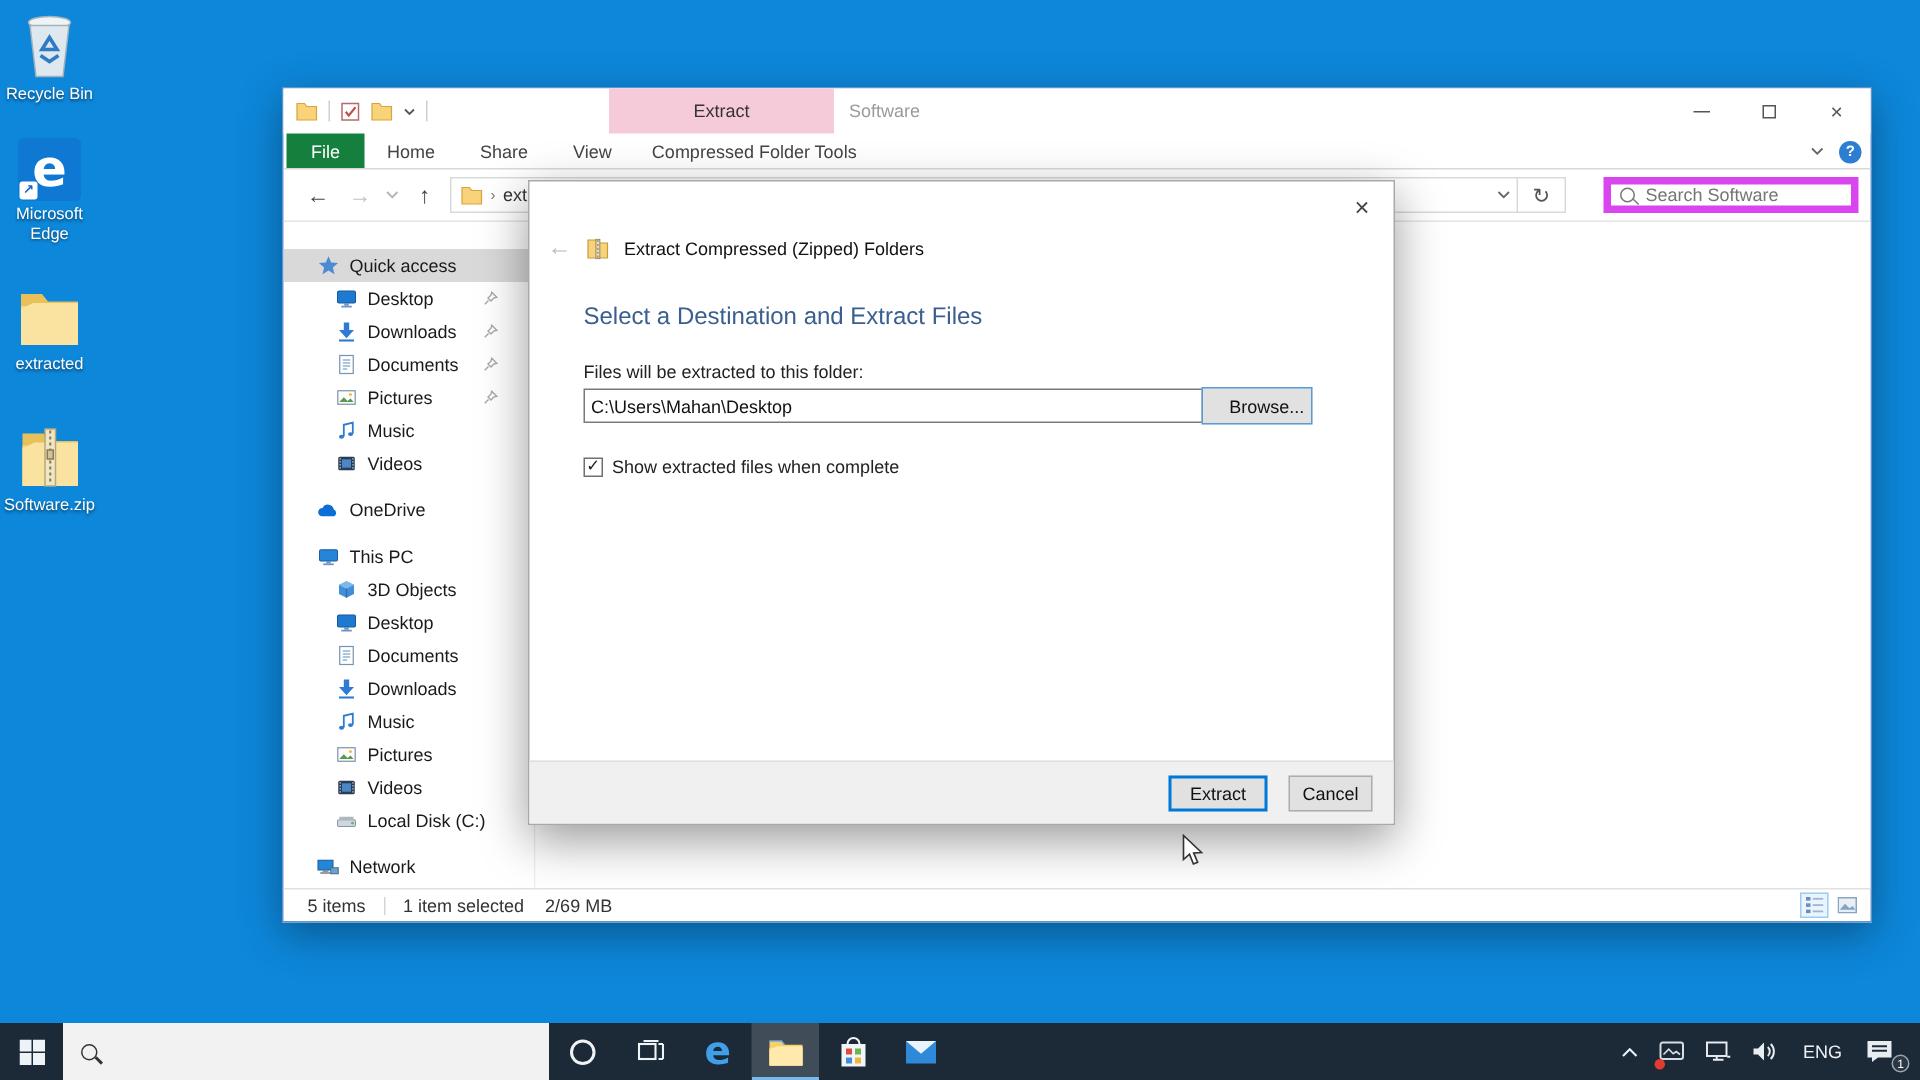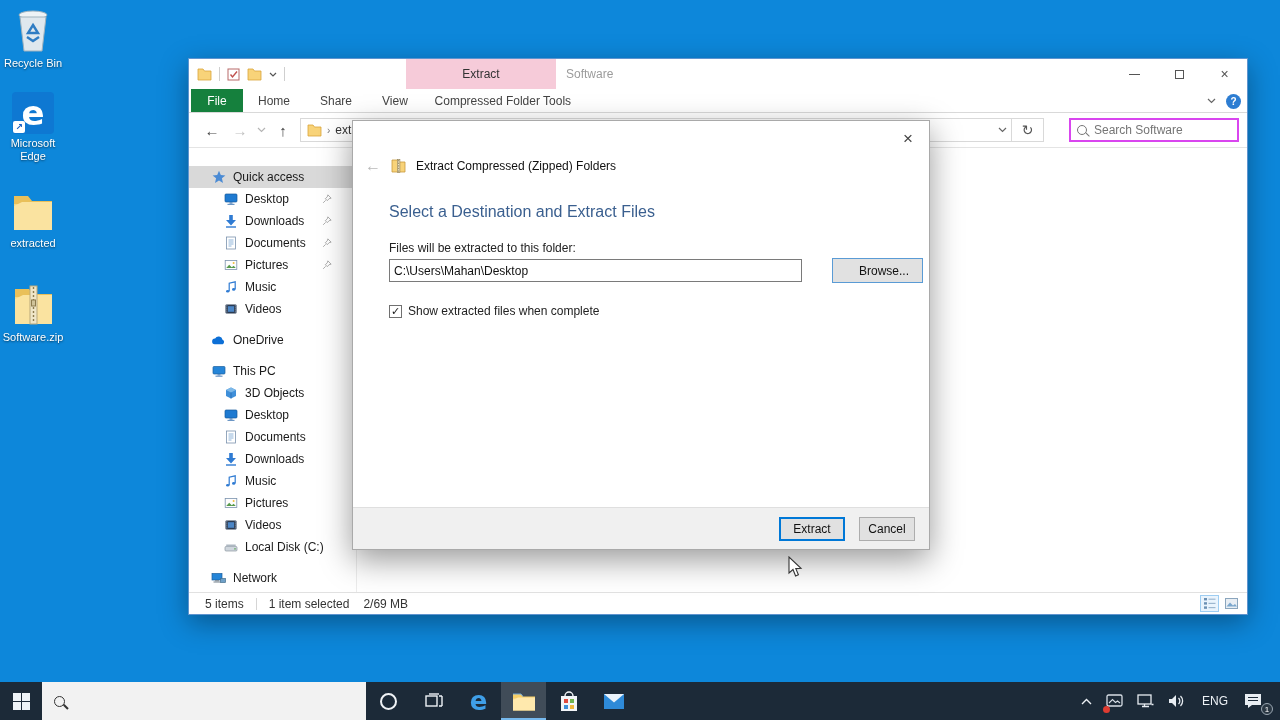--- a/index.html
+++ b/index.html
@@ -37,21 +37,21 @@
   .helpdot { width:15px; height:15px; border-radius:50%; background:#2d7dd2; color:#fff; font:bold 10px "Liberation Sans",sans-serif;
              display:flex; align-items:center; justify-content:center; }
 
   .addrrow { height:35px; border-bottom:1px solid #e4e4e4; display:flex; align-items:center; padding:0 8px 0 12px; gap:6px; flex:0 0 auto; }
   .navbtn { color:#444; font-size:15px; width:22px; text-align:center; }
   .navbtn.dis { color:#c0c0c0; }
   .addrbox { height:24px; flex:0 0 auto; width:712px; border:1px solid #d9d9d9; display:flex; align-items:center; padding:0 4px 0 6px; gap:5px; font-size:12px; color:#333; position:relative; }
   .addrbox .crumb-sep { color:#777; font-size:10px; }
   .addr-chev { margin-left:auto; }
   .refreshbtn { height:24px; width:32px; border:1px solid #d9d9d9; border-left:none; display:flex; align-items:center; justify-content:center; color:#555; font-size:14px; }
-  .searchbox { height:24px; width:170px; margin-left:auto; border:2px solid #d946ef; display:flex; align-items:center; padding:0 6px; gap:7px; }
+  .searchbox { height:24px; width:170px; margin-left:auto; border:5px solid #d946ef; display:flex; align-items:center; padding:0 6px; gap:7px; }
   .searchbox input { border:none; outline:none; width:120px; font-size:12px; color:#888; font-family:"Liberation Sans",sans-serif; background:transparent; }
   .mag { width:10px; height:10px; border:1.4px solid #777; border-radius:50%; position:relative; flex:0 0 auto; }
   .mag::after { content:""; position:absolute; width:5px; height:1.4px; background:#777; transform:rotate(45deg); right:-4px; bottom:-1px; }
 
   .main { flex:1 1 auto; display:flex; overflow:hidden; }
   .navpane { width:168px; border-right:1px solid #ececec; padding-top:18px; overflow:hidden; }
   .nav-item { height:22px; display:flex; align-items:center; gap:7px; padding-left:22px; font-size:12px; color:#1a1a1a; position:relative; }
   .nav-item.child { padding-left:34px; }
   .nav-item.selected { background:#d9d9d9; }
   .nav-item .nicon { width:15px; height:15px; flex:0 0 auto; display:flex; align-items:center; justify-content:center; }
@@ -72,21 +72,21 @@
   .dlg-close { position:absolute; top:8px; right:10px; width:22px; height:20px; display:flex; align-items:center; justify-content:center;
                color:#444; font-size:17px; }
   .dlg-header { position:absolute; left:12px; top:36px; display:flex; align-items:center; gap:10px; }
   .dlg-back { color:#b9b9b9; font-size:16px; }
   .dlg-title { color:#111; font-size:12px; }
   .dlg-heading { position:absolute; left:36px; top:82px; font-size:16px; color:#3a5f8f; }
   .dlg-label { position:absolute; left:36px; top:120px; color:#222; }
   .dlg-input { position:absolute; left:36px; top:138px; width:413px; height:23px; border:1px solid #7a7a7a; font-size:12px;
                padding:0 4px; font-family:"Liberation Sans",sans-serif; color:#111; }
   .btn { background:#e1e1e1; border:1px solid #adadad; font-size:12px; color:#111; display:flex; align-items:center; justify-content:center; font-family:"Liberation Sans",sans-serif; }
-  .browse-btn { position:absolute; left:479px; top:137px; width:91px; height:25px; border-color:#5a9bd5;padding-left:13px; }
+  .browse-btn { position:absolute; left:448px; top:137px; width:74px; height:25px; border-color:#5a9bd5;padding-left:13px; }
   .dlg-check { position:absolute; left:36px; top:183px; display:flex; align-items:center; gap:6px; color:#222; }
   .cbox { width:13px; height:13px; border:1px solid #707070; background:#fff; display:flex; align-items:center; justify-content:center;
           font-size:11px; color:#1a1a1a; line-height:1; }
   .dlg-footer { position:absolute; left:0; bottom:0; width:100%; height:42px; background:#f0f0f0; border-top:1px solid #dfdfdf; }
   .extract-btn { position:absolute; left:426px; top:9px; width:66px; height:24px; border:1px solid #0078d7; box-shadow:inset 0 0 0 1px #0078d7; }
   .cancel-btn { position:absolute; left:506px; top:9px; width:56px; height:24px; }
 
   
   .taskbar { position:absolute; left:0; bottom:0; width:1280px; height:38px; background:#1c2a38; display:flex; align-items:stretch; z-index:40; }
   .tbtn { width:45px; display:flex; align-items:center; justify-content:center; flex:0 0 auto; }

